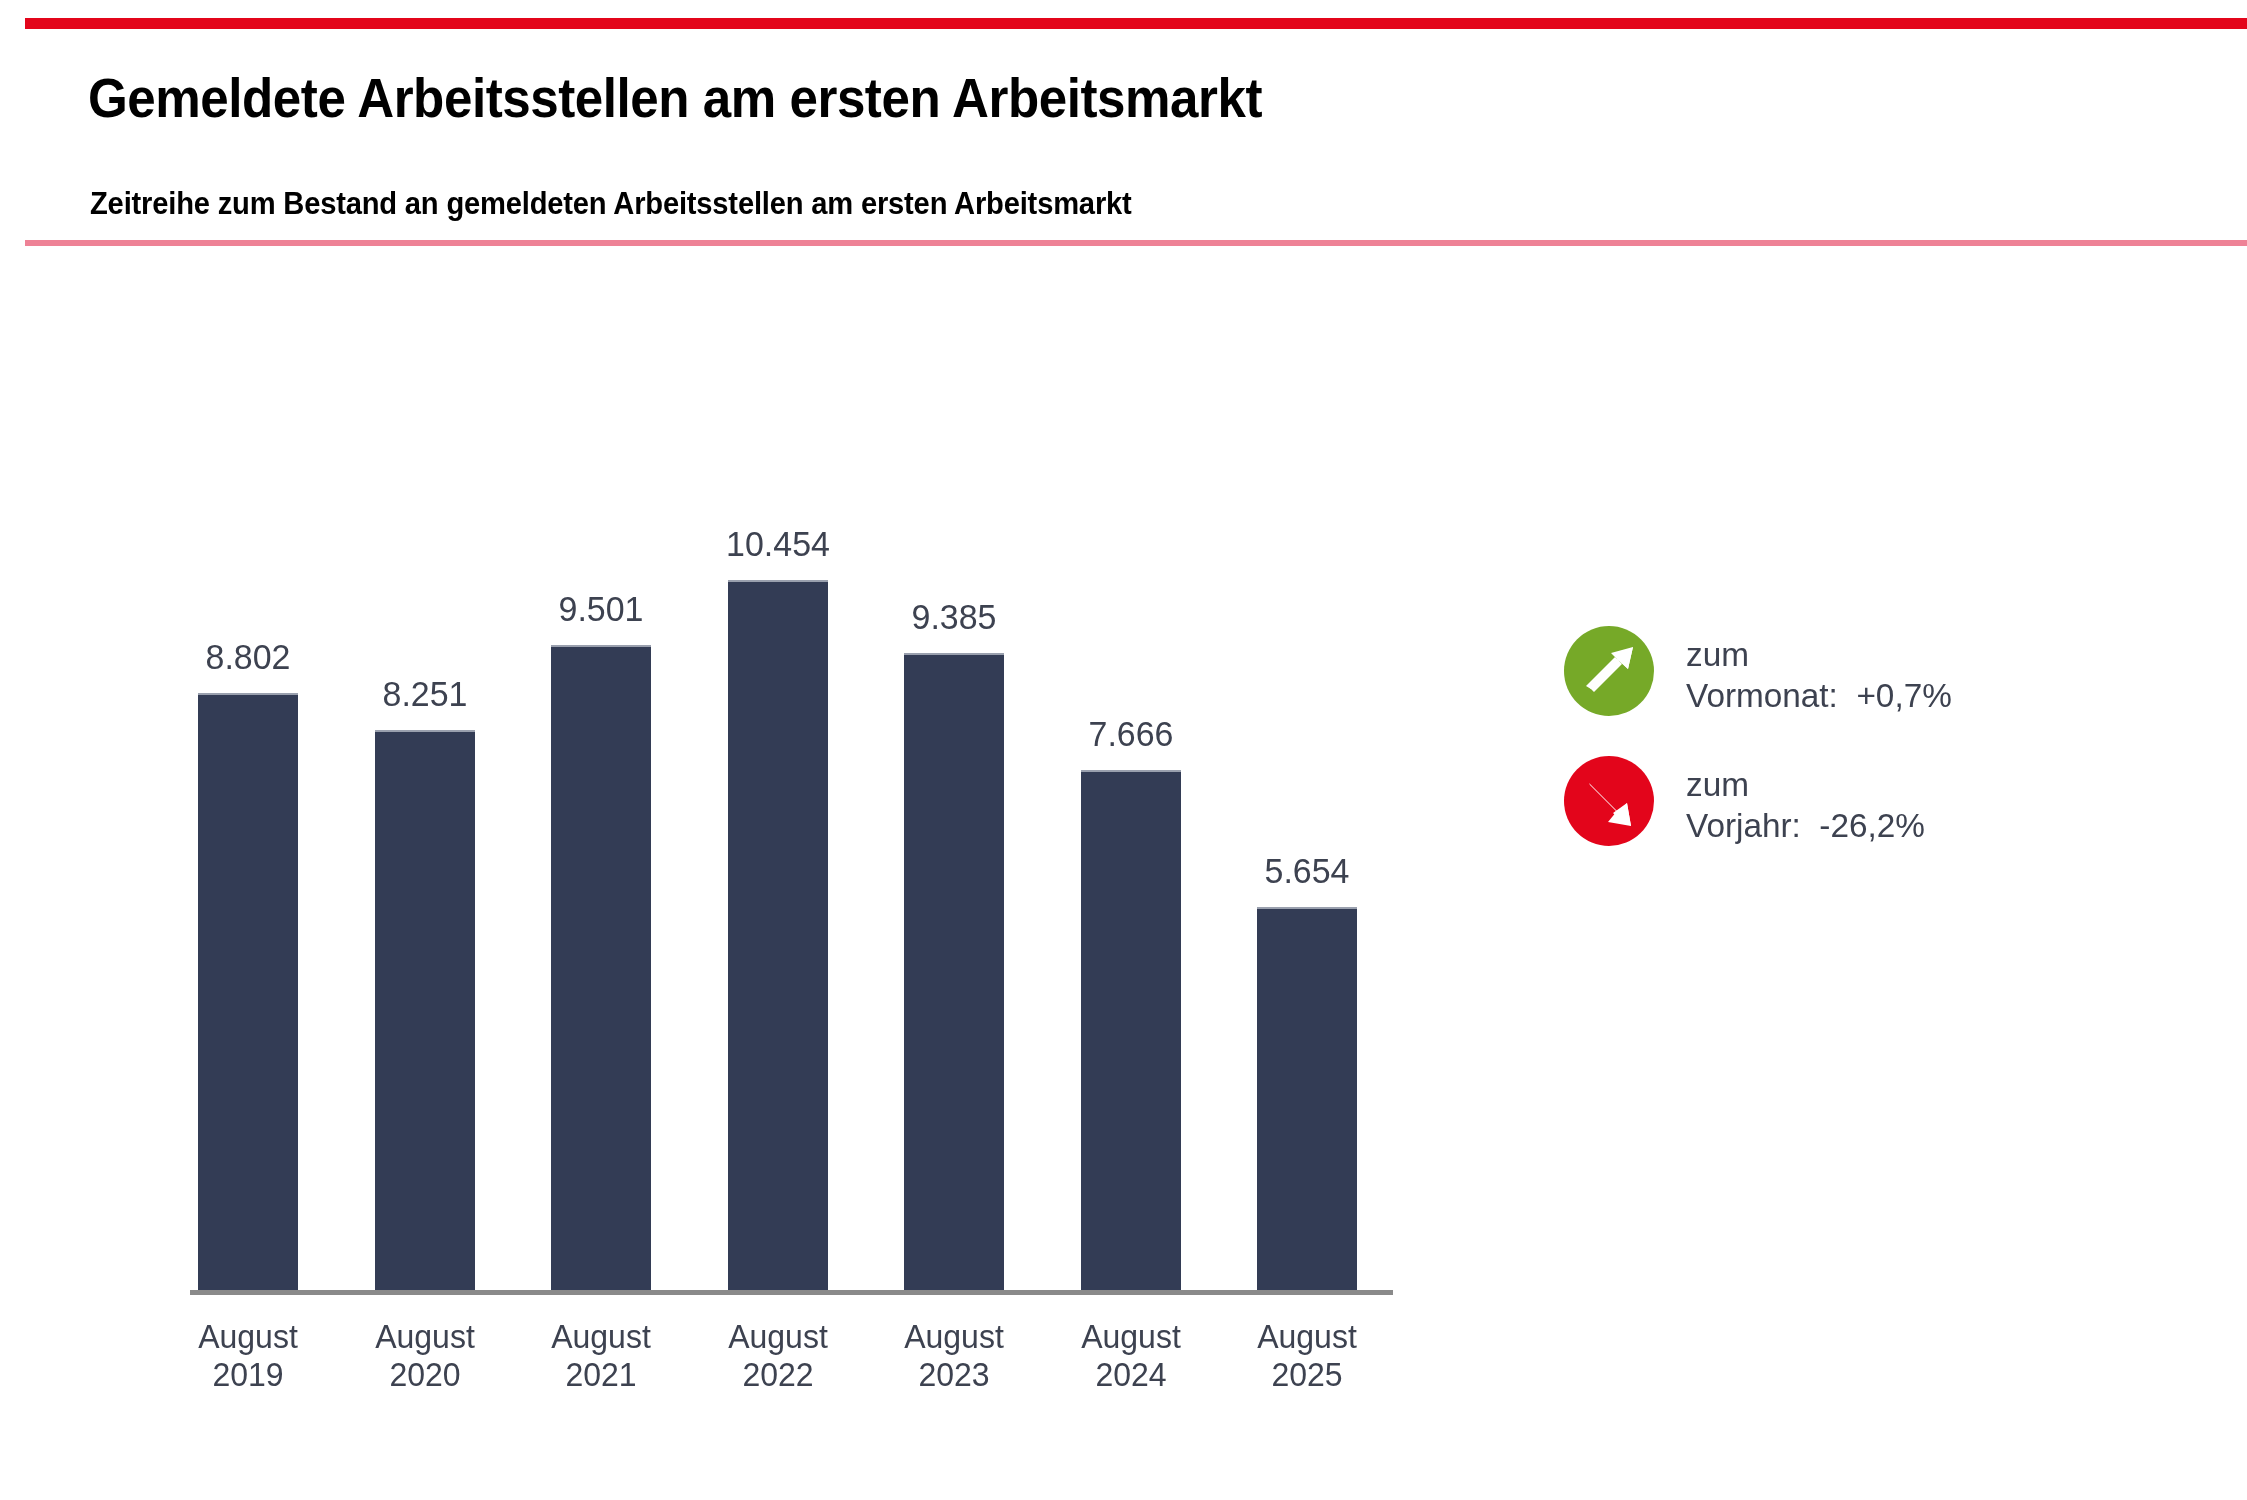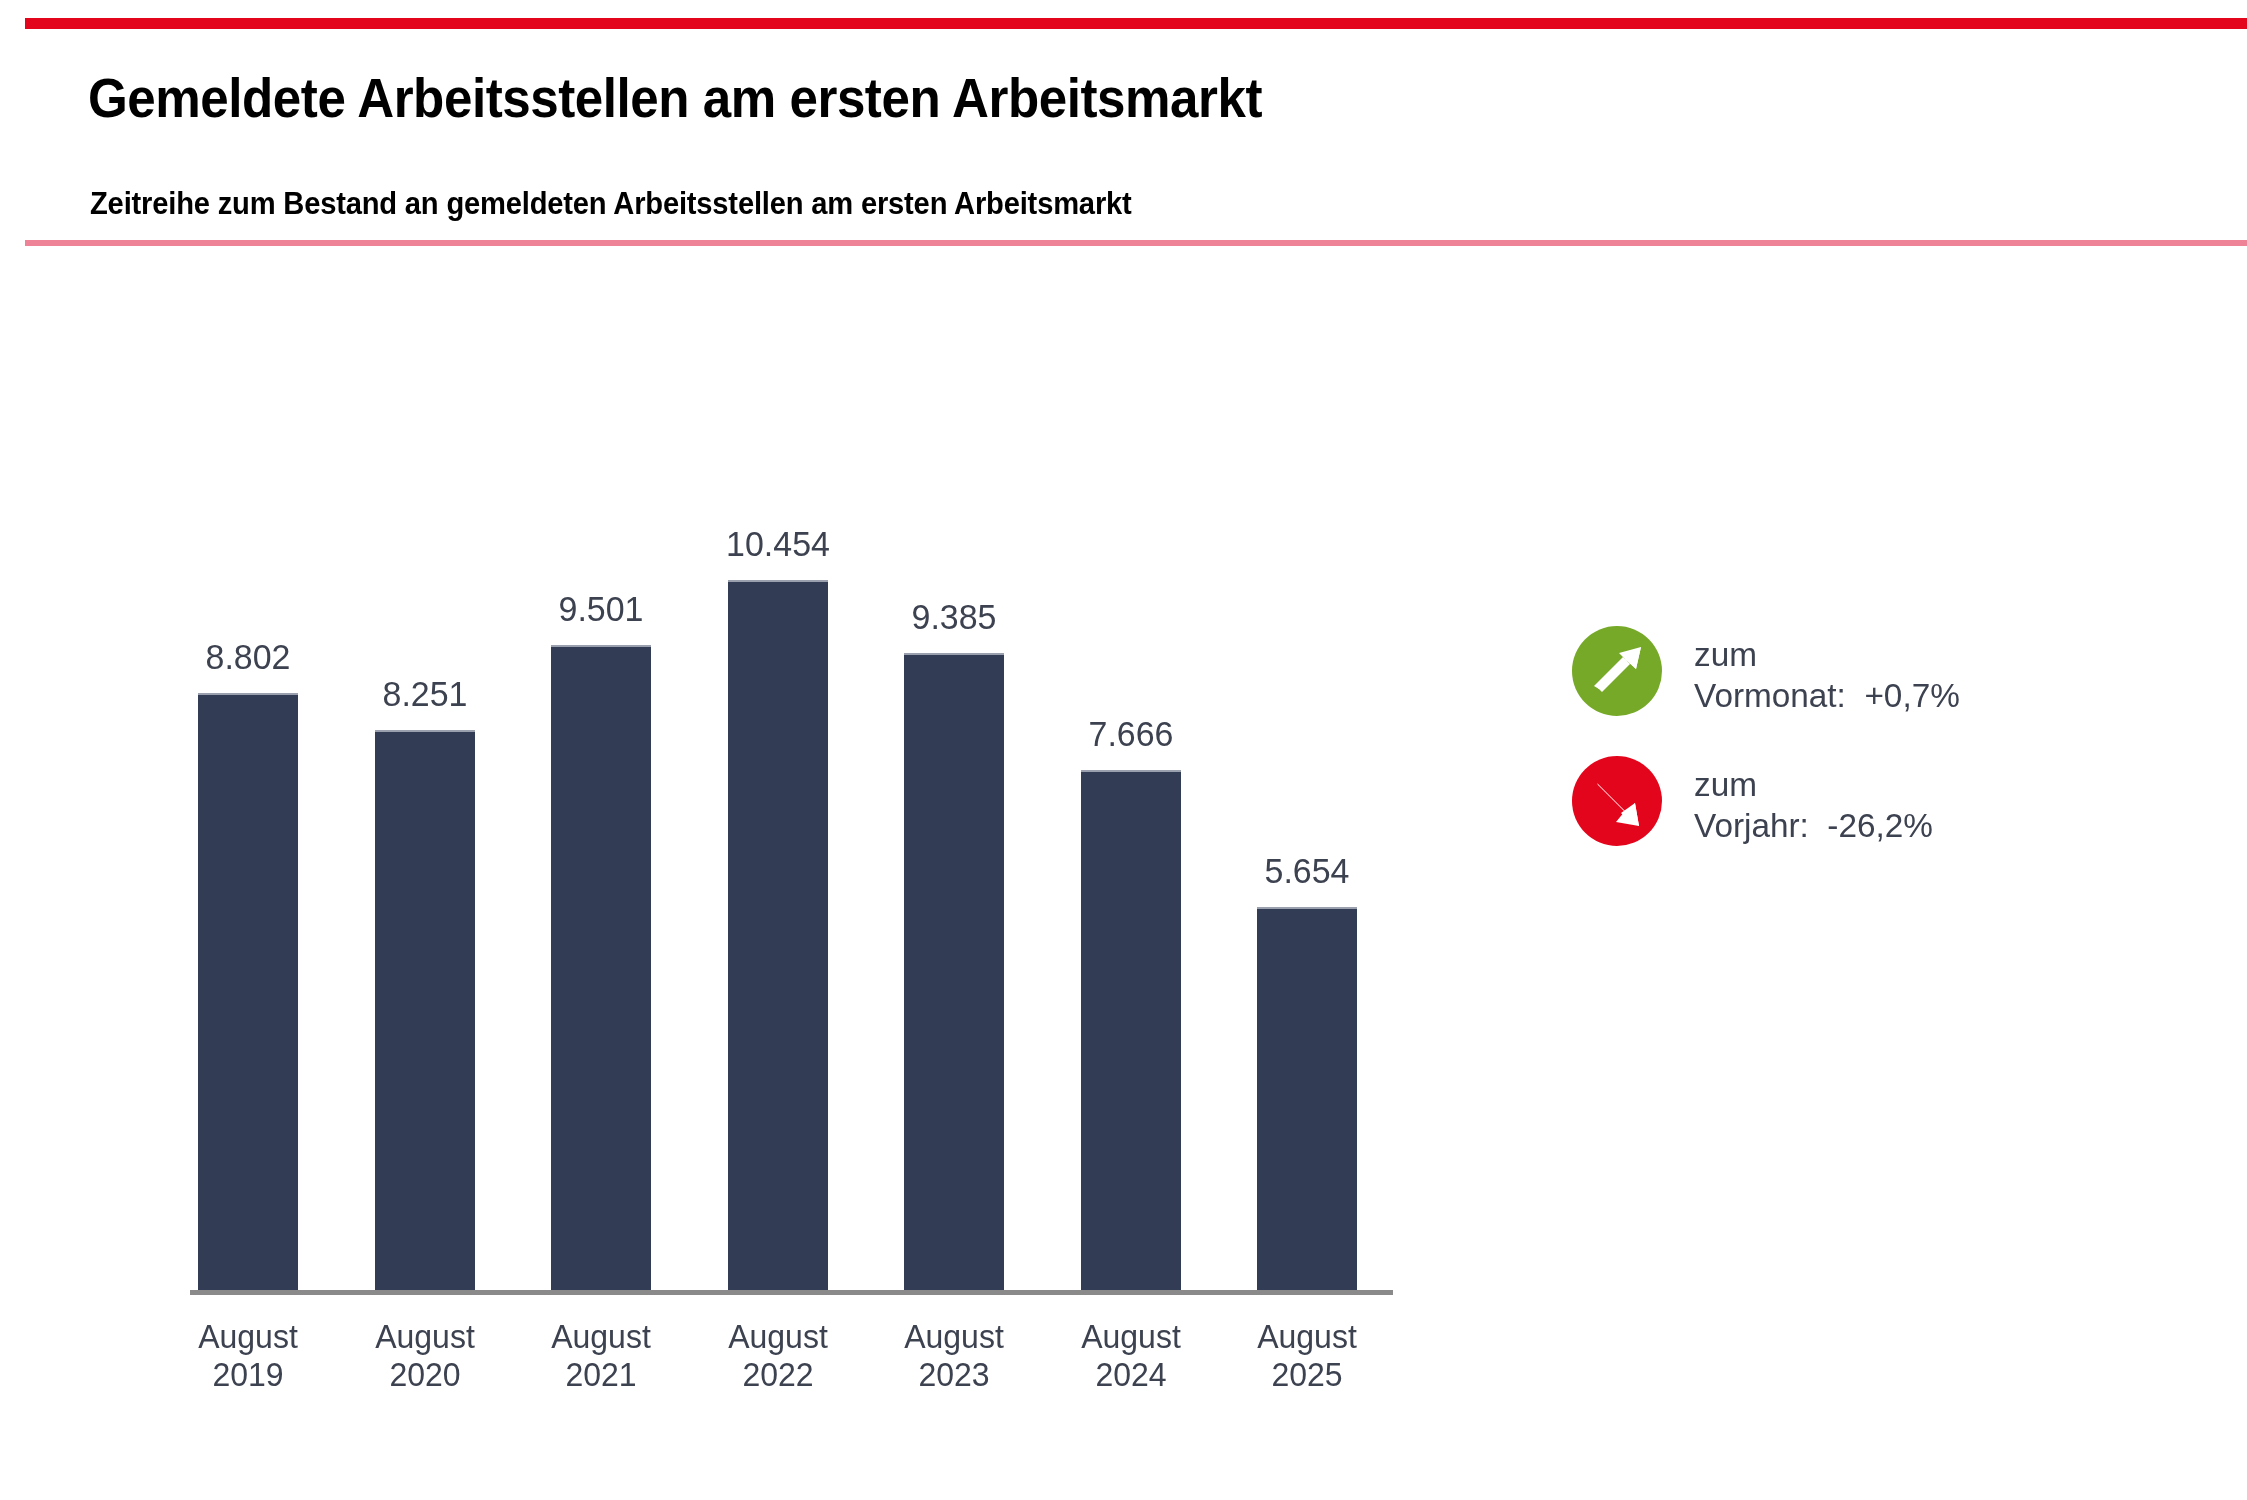--- a/index.html
+++ b/index.html
@@ -98,21 +98,21 @@
   }
 
   
   #legend {
     position: absolute;
     left: 1556px;
     top: 626px;
   }
   .legend-row {
     position: absolute;
-    left: 16px;
+    left: 8px;
     display: flex;
     align-items: flex-start;
   }
   .legend-icon {
     width: 90px;
     height: 90px;
     border-radius: 50%;
     position: relative;
     flex: 0 0 auto;
   }

